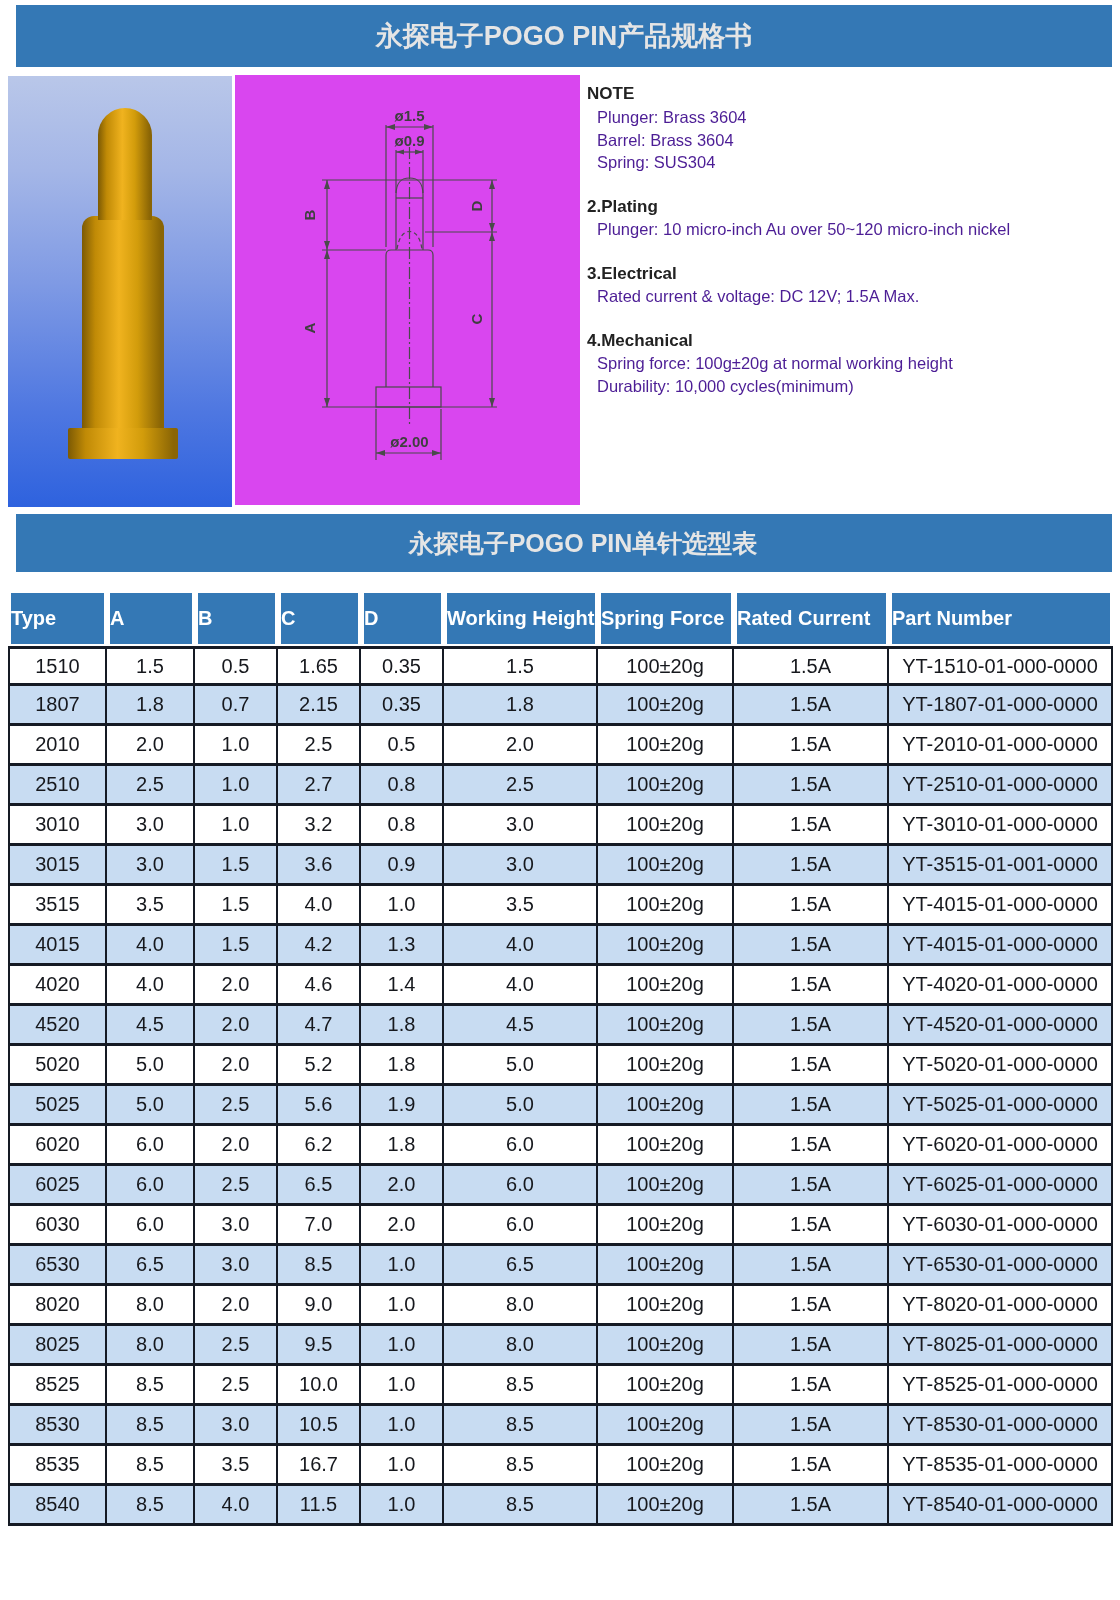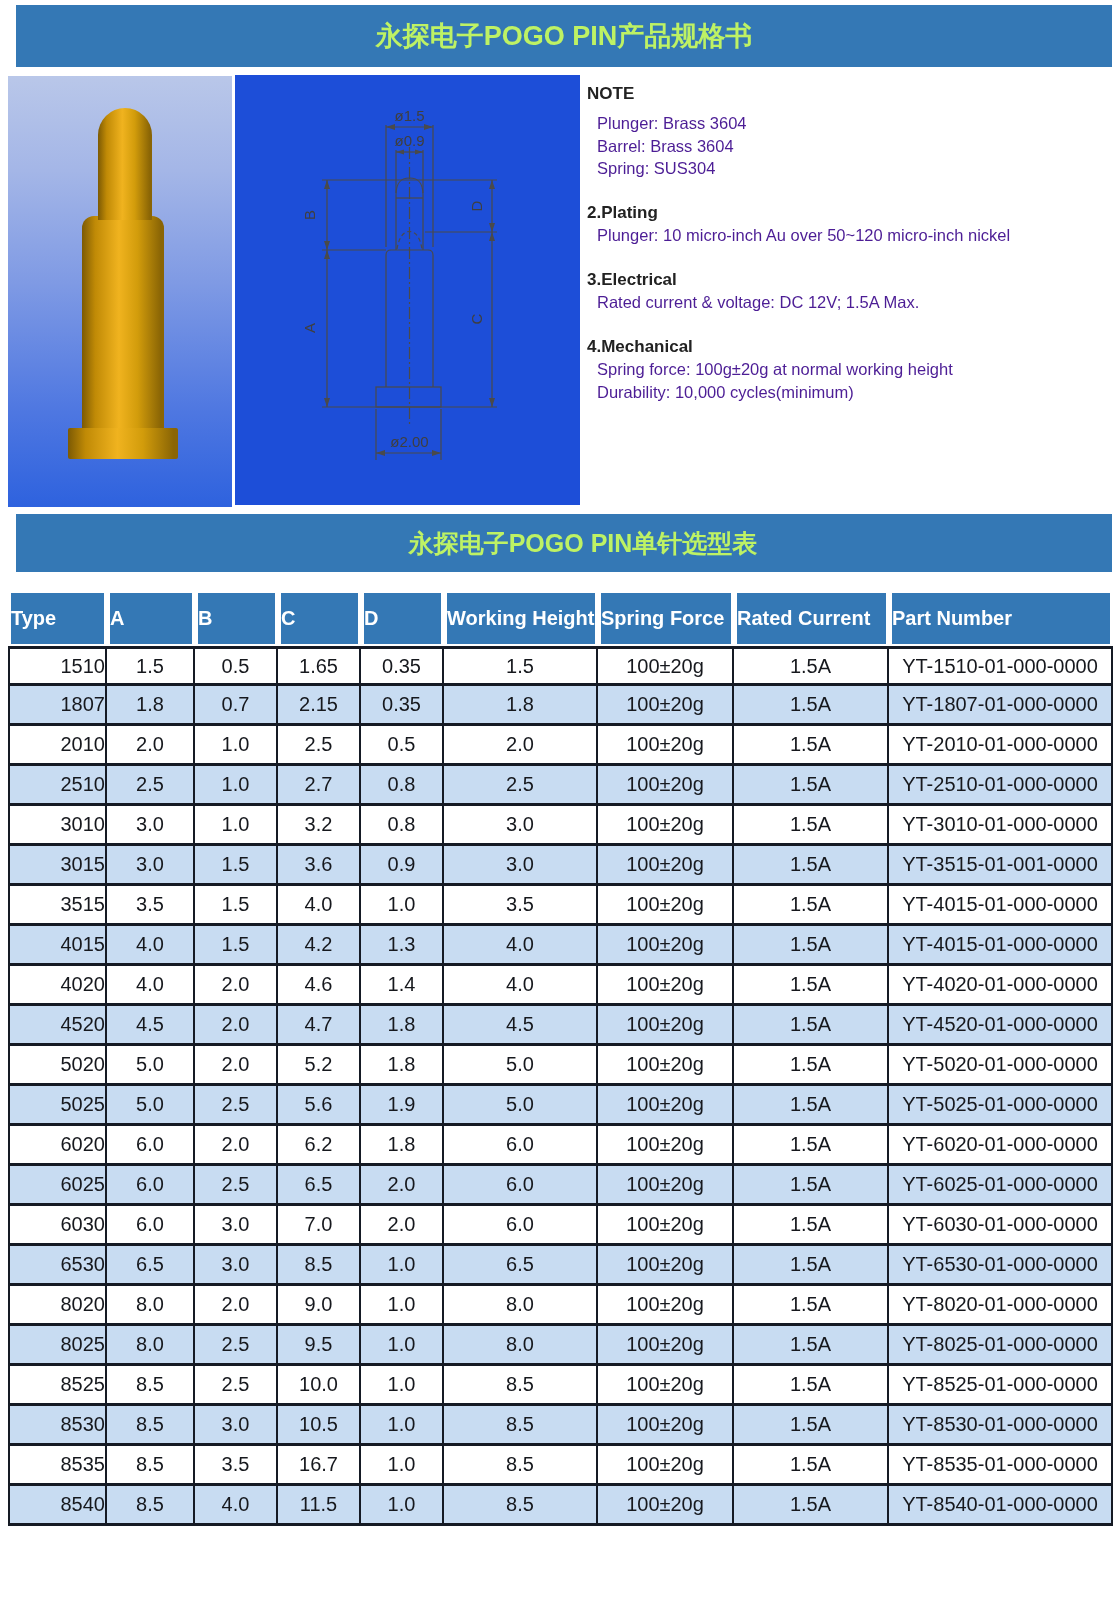--- a/index.html
+++ b/index.html
@@ -1,52 +1,52 @@
 <!DOCTYPE html>
 <html><head>
 <meta charset="utf-8">
 <style>
   * { margin:0; padding:0; box-sizing:border-box; }
   body { font-family:"Liberation Sans", sans-serif; background:#ffffff; }
   .page { position:relative; width:1120px; height:1600px; background:#fff; overflow:hidden; }
 
   
   .title-bar { position:absolute; left:16px; right:8px; background:#3478b5;
-    display:flex; align-items:center; justify-content:center; color:#bef264; font-weight:bold; }
+    display:flex; align-items:center; justify-content:center; color:#e5e5e5; font-weight:bold; }
   .title-bar.bar1 { top:5px; height:62px; font-size:27px; }
   .title-bar.bar2 { top:514px; height:58px; font-size:25px;padding-left:38px; }
 
   
   .pin-image { position:absolute; left:8px; top:76px; width:224px; height:431px;
     background:linear-gradient(180deg,#b9c7e9 0%,#a4b6e7 22%,#7f9ae4 48%,#4e77e1 78%,#2e62de 100%); }
   .pin-part { position:absolute; background:linear-gradient(90deg,#7c5a04 0%,#c08a06 16%,#f0b31f 45%,#d29c0b 68%,#8a6505 96%); }
   .pin-plunger { left:90px; top:32px; width:54px; height:112px; border-radius:27px 27px 0 0; }
   .pin-barrel  { left:74px; top:140px; width:82px; height:213px; border-radius:12px 12px 0 0; }
   .pin-flange  { left:60px; top:352px; width:110px; height:31px; border-radius:2px; }
 
   
-  .drawing { position:absolute; left:235px; top:75px; width:345px; height:430px; background:#1d4ed8; }
+  .drawing { position:absolute; left:235px; top:75px; width:345px; height:430px; background:#d946ef;font-weight:bold; }
   .drawing svg { width:100%; height:100%; }
   .dim-text { font-family:"Liberation Sans", sans-serif; font-size:15px; fill:#3f3f3f; }
 
   
   .note { position:absolute; left:587px; top:84px; width:528px; color:#222; }
-  .note-heading { font-weight:bold; font-size:17px; margin-bottom:8px; }
+  .note-heading { font-weight:bold; font-size:17px; margin-bottom:2px; }
   .note-block { margin-bottom:22px; }
   .note-title { font-weight:bold; font-size:17px; line-height:22.5px; }
   .note-line { font-size:16.5px; line-height:22.5px; padding-left:10px; color:#4c1d95; }
 
   
   table.sel { position:absolute; left:8px; top:590px; width:1105px;
     border-collapse:separate; border-spacing:0; table-layout:fixed; }
   table.sel th { background:#3478b5; color:#fff; font-weight:bold; font-size:20px;
     height:56px; border:3px solid #ffffff; border-bottom-width:2px; text-align:left; }
   table.sel td { background:#ffffff; color:#16181d; font-size:20px; height:40px; text-align:center;
     border-right:2px solid #151a24; border-bottom:3px solid #151a24; }
-  table.sel td:first-child { border-left:2px solid #151a24;text-align:right; }
+  table.sel td:first-child { border-left:2px solid #151a24; }
   table.sel tbody tr:first-child td { border-top:3px solid #151a24; }
   table.sel tbody tr:nth-child(even) td { background:#c8dcf2; }
 </style>
 </head>
 <body>
 
 <div class="page">
 
   <div class="title-bar bar1">
     <span>永探电子POGO PIN产品规格书</span>

